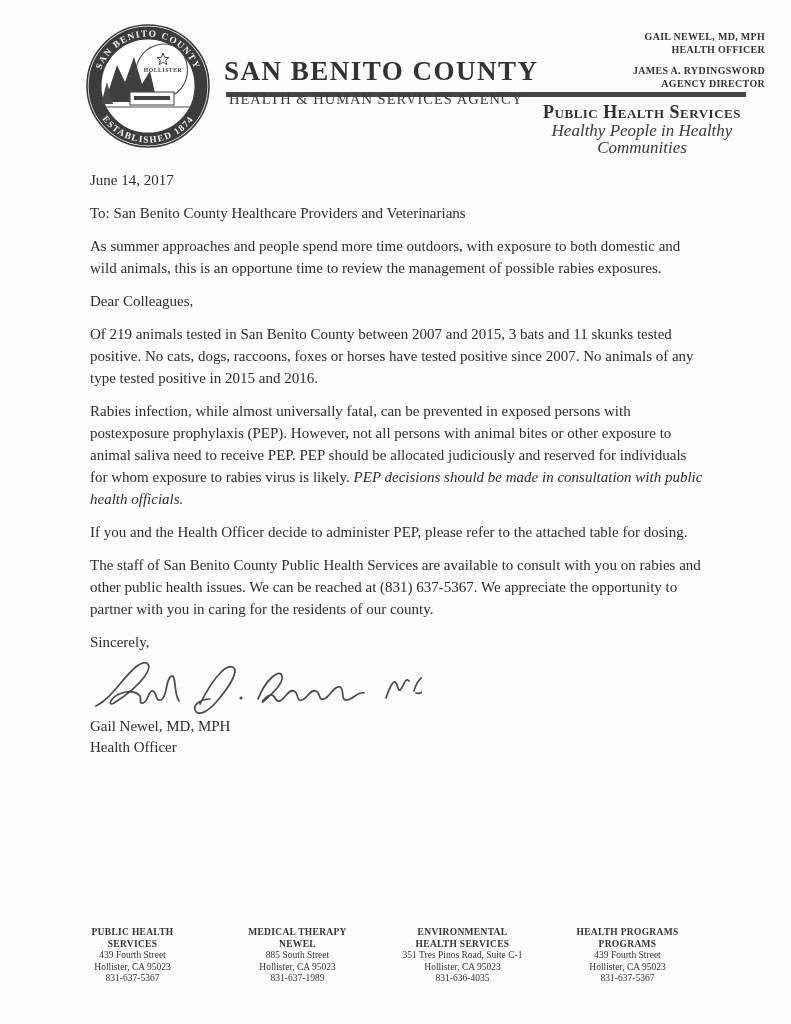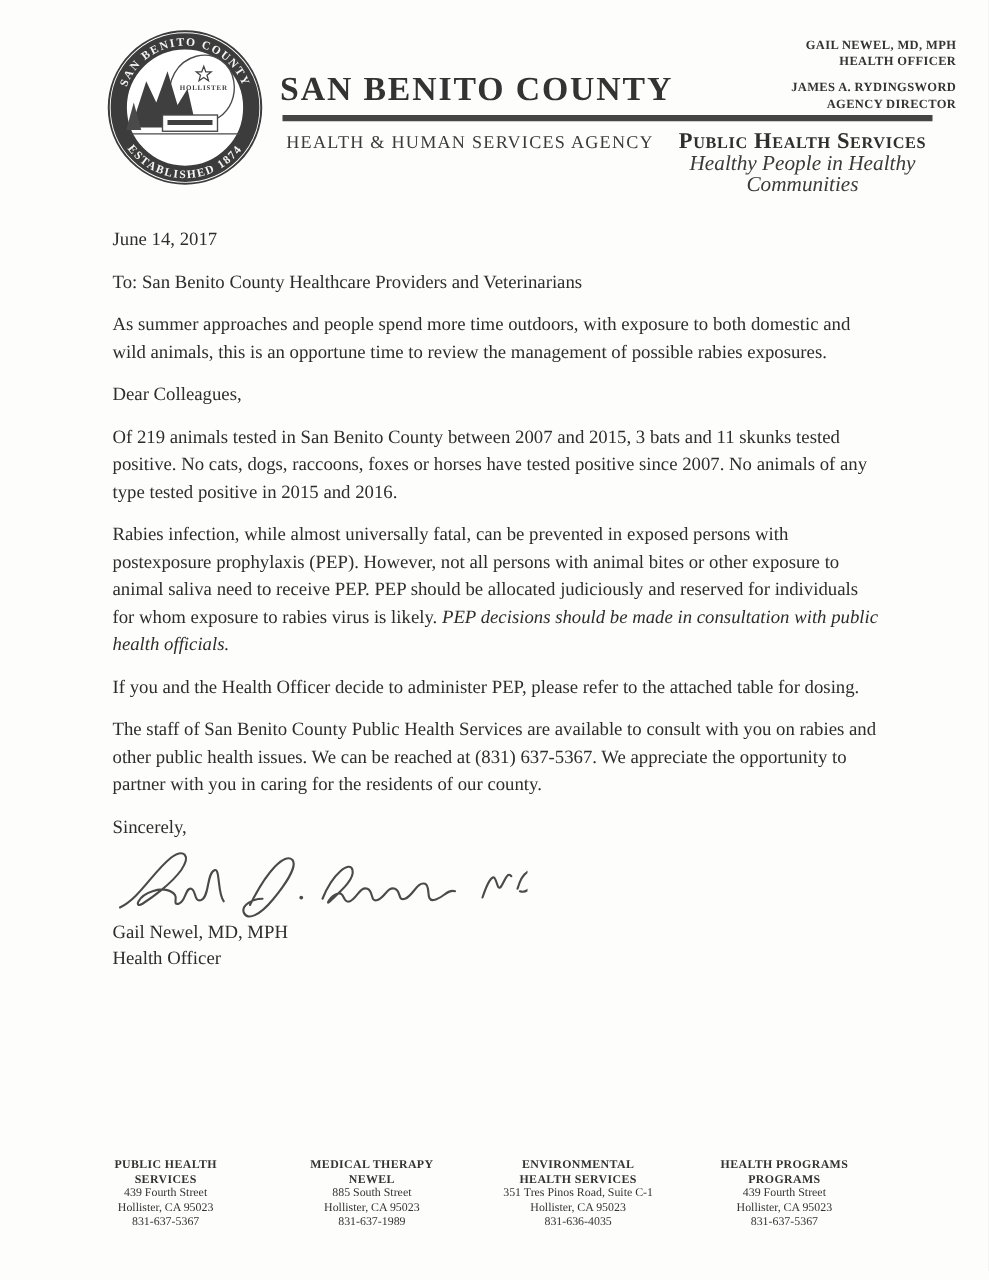--- a/index.html
+++ b/index.html
@@ -17,21 +17,21 @@
   .agency-title{
     position:absolute;left:224px;top:56px;
     font-size:27px;font-weight:bold;letter-spacing:1.5px;
     color:#333;white-space:nowrap;
   }
   .head-rule{
     position:absolute;left:226px;top:92px;width:520px;height:5px;
     background:var(--rule,#454545);
   }
   .agency-subtitle{
-    position:absolute;left:229px;top:106px;
+    position:absolute;left:229px;top:91px;
     font-size:14.5px;letter-spacing:1px;color:#3a3a3a;white-space:nowrap;
   }
   .officials{
     position:absolute;right:26px;top:31px;text-align:right;
     font-size:10px;font-weight:bold;line-height:12.5px;
     letter-spacing:.3px;color:#333;
   }
   .official{margin-bottom:9px;}
   .dept{
     position:absolute;left:516px;top:103px;width:252px;text-align:center;
@@ -41,21 +41,21 @@
     letter-spacing:.5px;color:#2f2f2f;line-height:19px;
   }
   .tagline{
     font-style:italic;font-size:17px;color:#3a3a3a;line-height:17px;
   }
   
   .letter{
     position:absolute;left:90px;top:169px;width:616px;
     font-size:15px;line-height:22px;
   }
-  .letter p{margin:12px 0 11px 0;}
+  .letter p{margin:0 0 11px 0;}
   .letter em{font-style:italic;}
   .sig-script{display:block;margin:1px 0 0 2px;}
   .signer{line-height:21px;}
   
   .foot{
     position:absolute;left:50px;top:903px;width:660px;
     display:flex;
     margin-top:24px;
   }
   .office{

